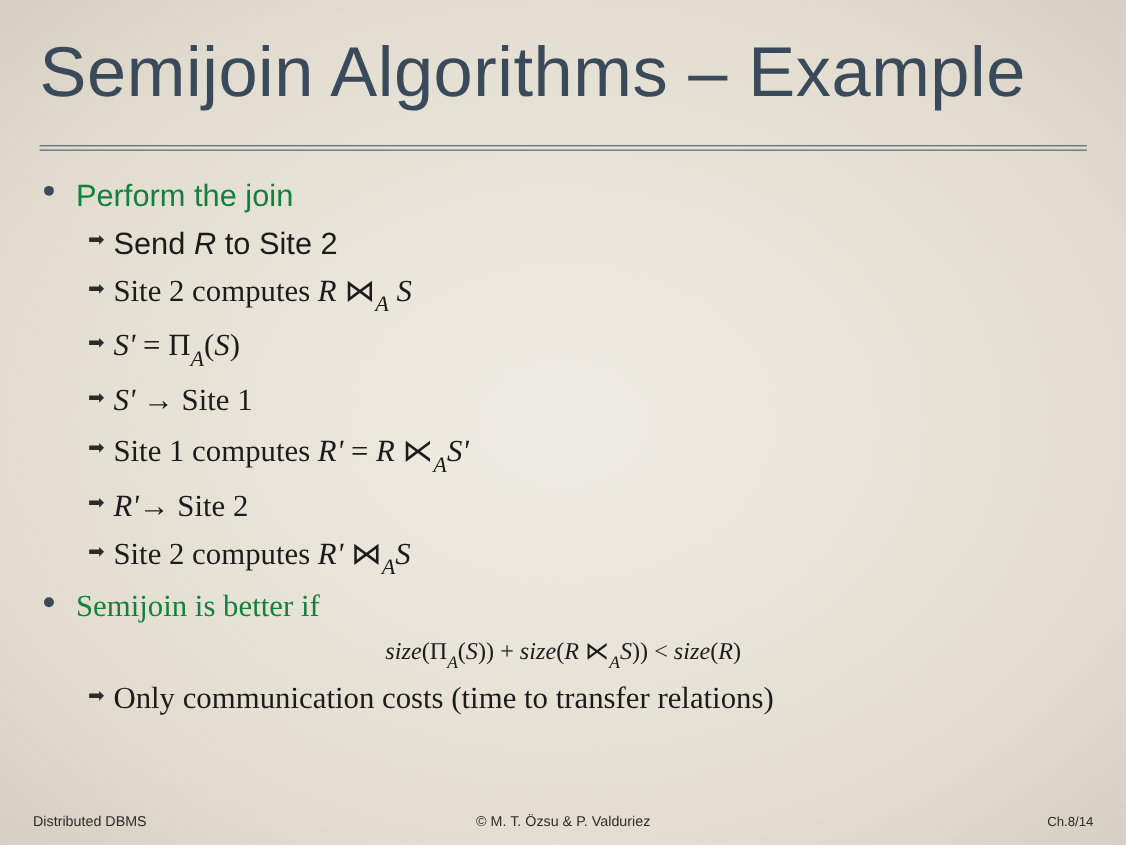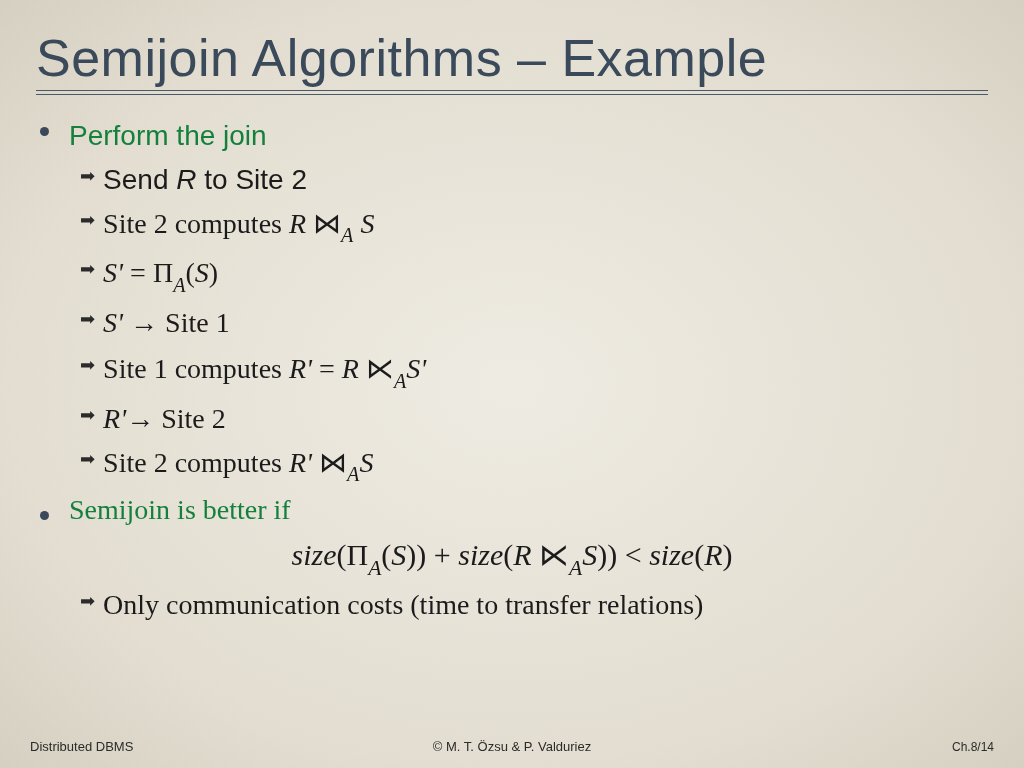--- a/index.html
+++ b/index.html
@@ -8,25 +8,25 @@
     font-family: Arial, Helvetica, sans-serif;
     background: #e8e4d8;
     background-image:
       radial-gradient(ellipse at center, rgba(255,255,255,0.3) 0%, rgba(200,190,170,0.15) 70%, rgba(160,150,130,0.25) 100%),
       repeating-linear-gradient(45deg, rgba(180,170,150,0.02) 0 2px, rgba(200,195,180,0.02) 2px 4px);
     position: relative;
     color: #222;
   }
   .slide { padding: 28px 36px 0 36px; height: 100%; position: relative; }
   .title {
-    font-size: 52px;
+    font-size: 64px;
     font-weight: 400;
     color: #3a4a5a;
     letter-spacing: 0.5px;
-    margin-bottom: 2px;
+    margin-bottom: 30px;
   }
   .hr-double {
     border: none;
     border-top: 1px solid #4a5a6a;
     border-bottom: 1px solid #4a5a6a;
     height: 5px;
     margin-bottom: 22px;
   }
   .content { font-size: 23px; line-height: 1.35; }
   .bullet-row { display: flex; align-items: flex-start; margin-bottom: 6px; }
@@ -41,21 +41,21 @@
   .arrow-icon {
     flex: 0 0 auto; margin-right: 8px; margin-top: 4px;
     color: #2b2b2b; font-size: 18px; line-height: 22px;
   }
   .sub-text { font-family: Georgia, 'Times New Roman', serif; font-size: 28px; color: #1b1b1b; }
   .sub-text.sans { font-family: Arial, Helvetica, sans-serif; }
   .ital { font-style: italic; }
   .subA { font-style: italic; font-size: 0.72em; vertical-align: sub; position: relative; top: 0.15em; }
   .formula {
     font-family: Georgia, 'Times New Roman', serif;
-    font-style: italic; font-size: 30px; color: #1b1b1b;
+    font-style: italic; font-size: 22px; color: #1b1b1b;
     text-align: center; margin: 6px 0 6px 0;
   }
   .footer {
     position: absolute; left: 0; right: 0; bottom: 14px;
     display: flex; justify-content: space-between; align-items: flex-end;
     padding: 0 30px; font-size: 13px; color: #2b2b2b;
     font-family: Arial, Helvetica, sans-serif;
     gap: 36px;
   }
   .footer .left { }
@@ -119,21 +119,21 @@
       </div>
     </div>
 
     <div class="sub-row">
       <div class="arrow-icon">➡</div>
       <div class="sub-text">
         <span>Site 2 computes </span><span class="ital">R'</span><span> ⋈</span><span class="subA">A</span><span class="ital">S</span>
       </div>
     </div>
 
-    <div class="bullet-row" style="margin-top:4px;align-items:center;">
+    <div class="bullet-row" style="margin-top:4px;">
       <div class="bullet-dot"></div>
       <div class="bullet-text serif">Semijoin is better if</div>
     </div>
 
     <div class="formula">
       <span>size</span><span style="font-style:normal">(</span><span style="font-style:normal">Π</span><span class="subA">A</span><span style="font-style:normal">(</span><span>S</span><span style="font-style:normal">)) + </span><span>size</span><span style="font-style:normal">(</span><span>R</span><span style="font-style:normal"> ⋉</span><span class="subA">A</span><span>S</span><span style="font-style:normal">)) &lt; </span><span>size</span><span style="font-style:normal">(</span><span>R</span><span style="font-style:normal">)</span>
     </div>
 
     <div class="sub-row">
       <div class="arrow-icon">➡</div>

